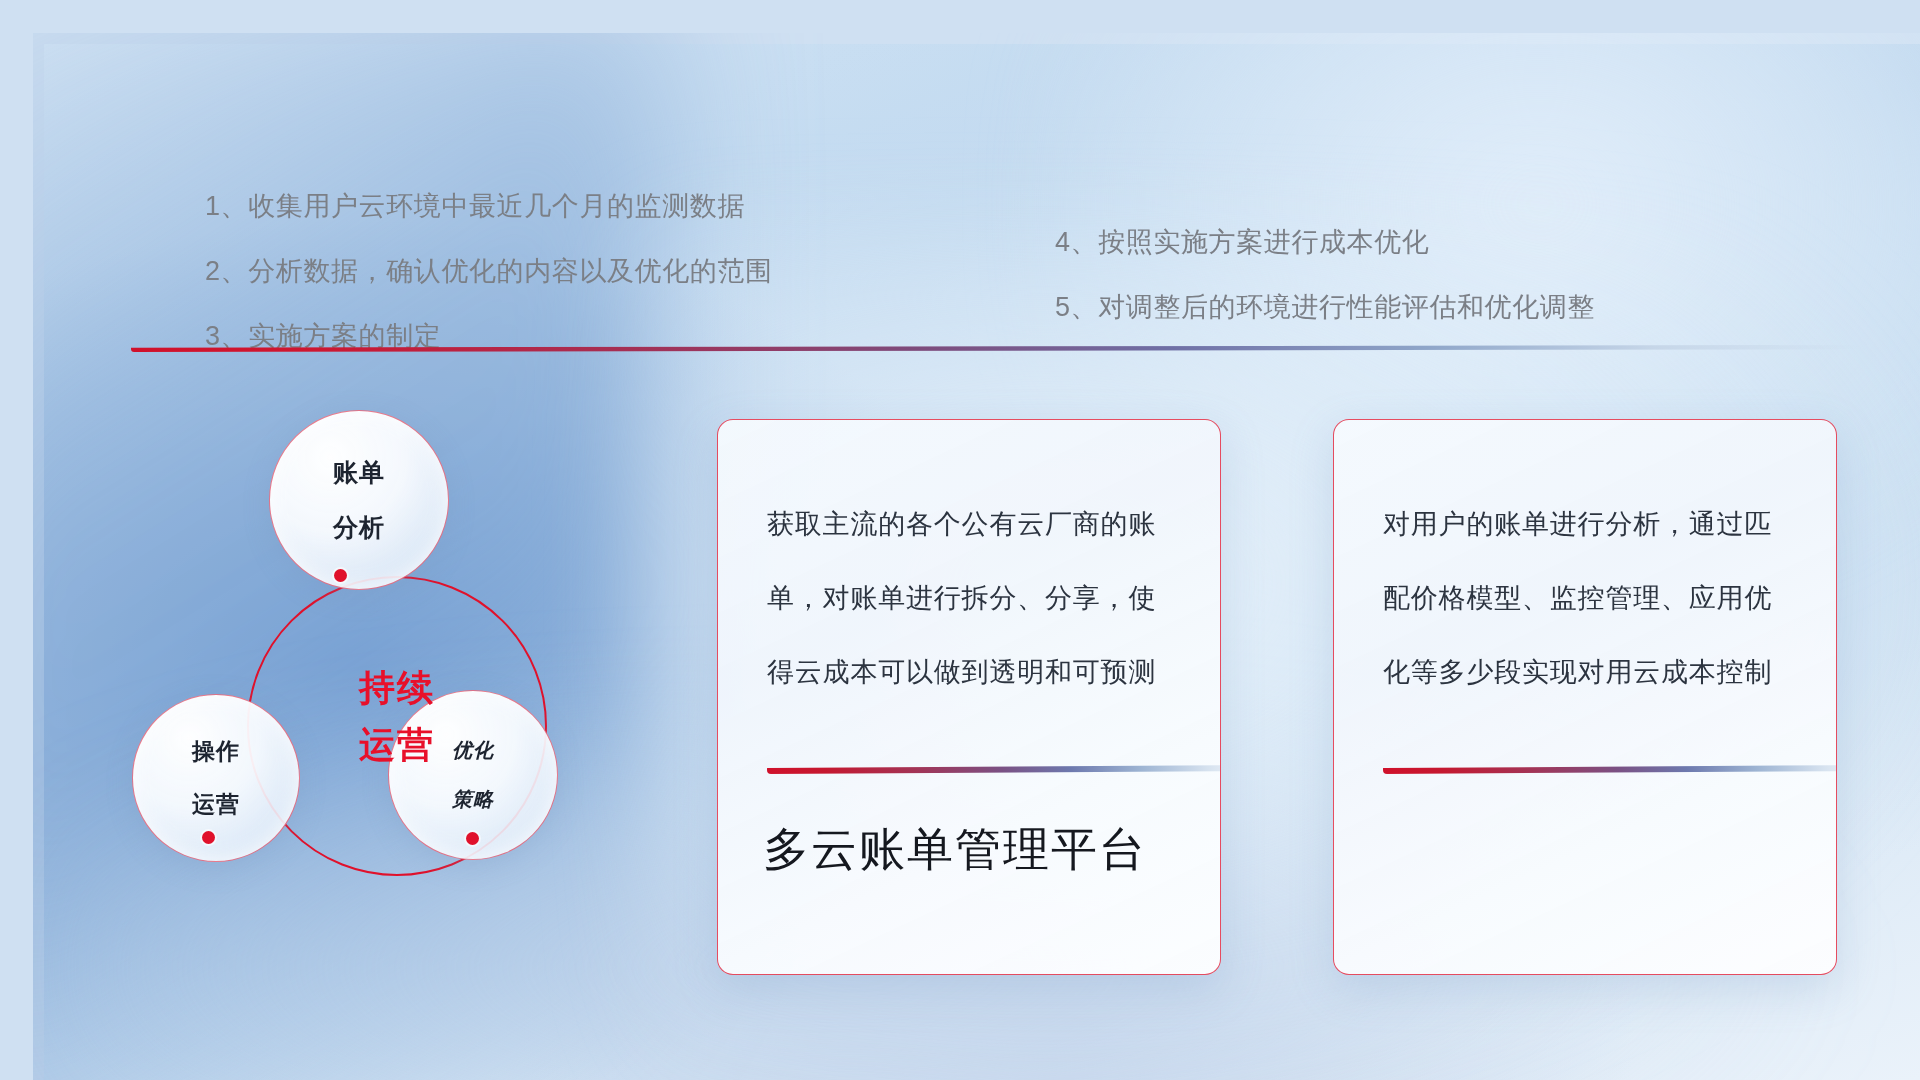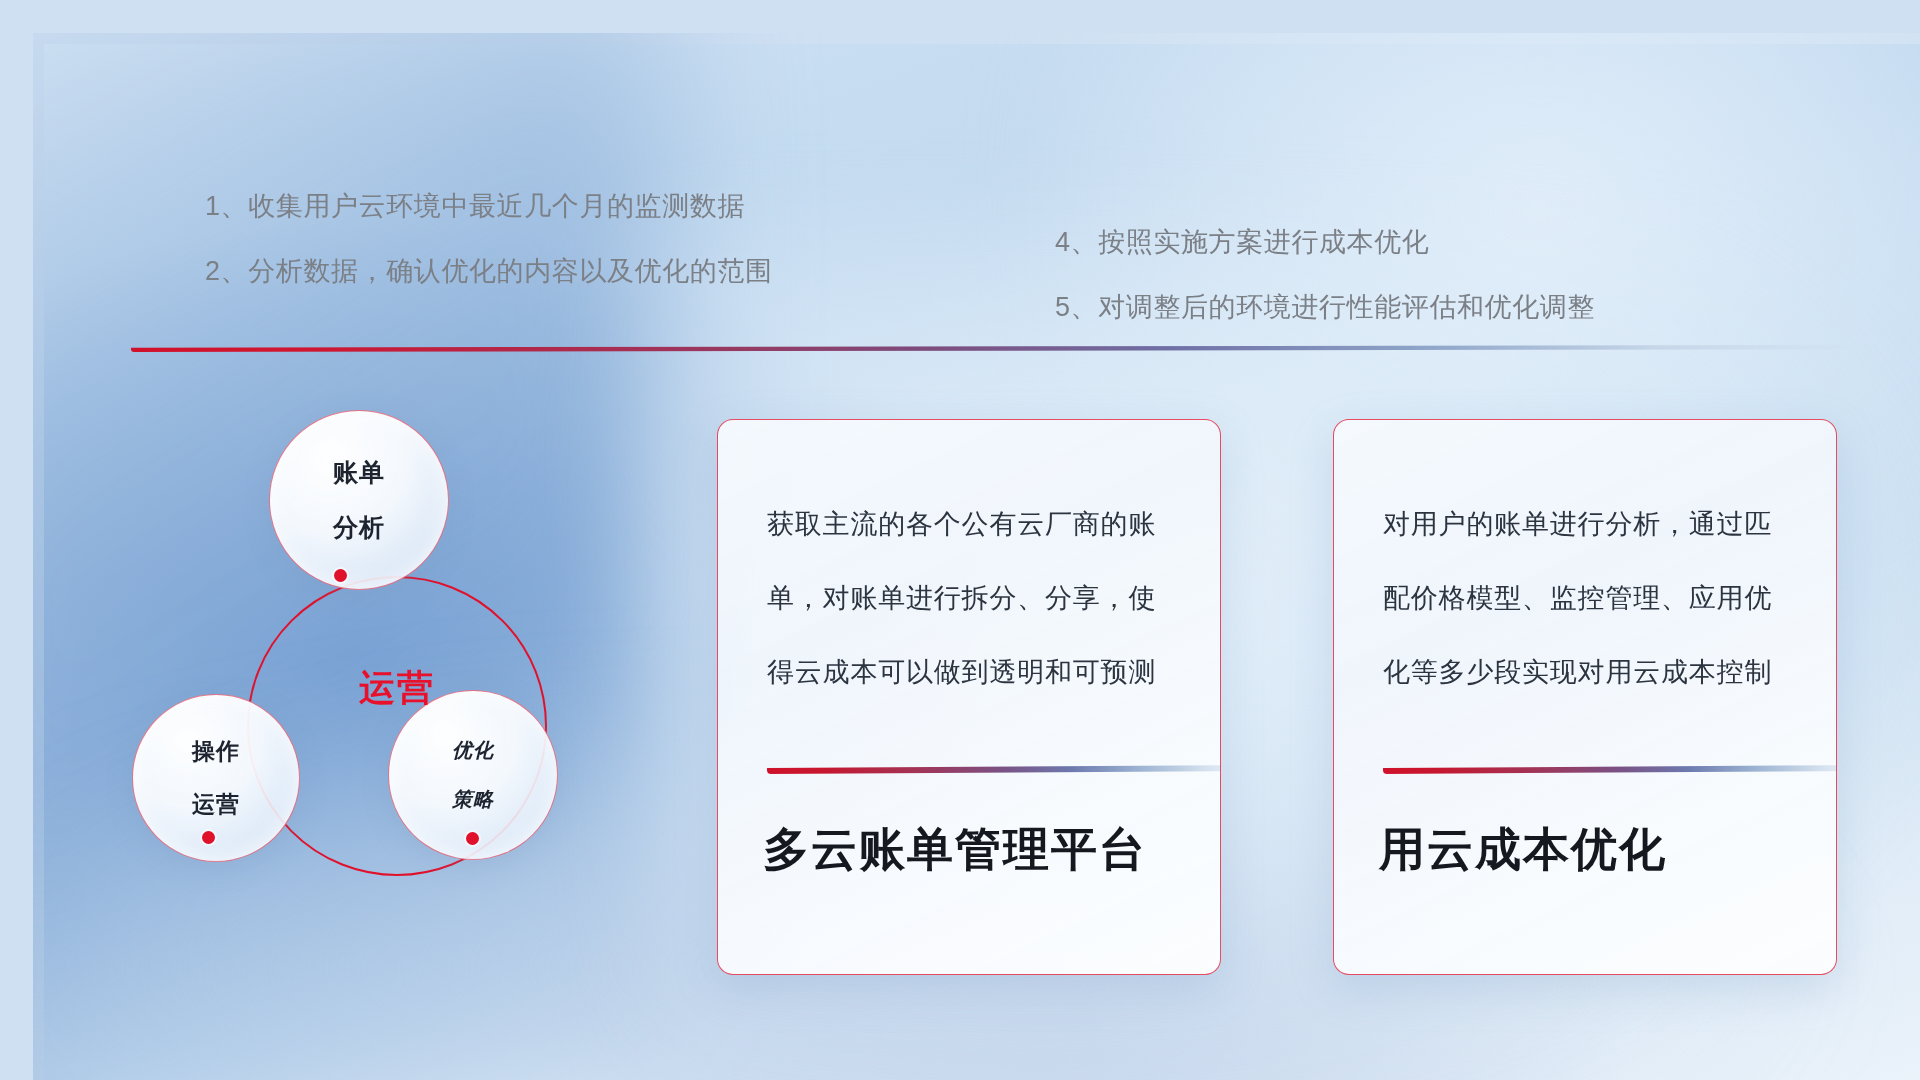--- a/index.html
+++ b/index.html
@@ -131,39 +131,40 @@
     letter-spacing:0.8px;
   }
   .card-rule {
     position:absolute; left:38px; top:334px; width:490px; height:9px;
     background:linear-gradient(90deg,#d0112b 0%, #c51830 12%, #a33355 30%, #7a5184 48%, #6d79ae 62%, #9cb3d2 76%, #d6e2ef 90%, rgba(250,252,255,0) 100%);
     clip-path:polygon(0 34%, 100% 0, 100% 66%, 0 100%);
     border-radius:4px;
   }
   .card-title {
     position:absolute; left:34px; right:24px; top:388px;
-    font-size:46px; font-weight:700; color:#15181f;
+    font-size:46px; font-weight:400; color:#15181f;
     letter-spacing:2px;
   }
 </style>
 </head>
 <body>
 
 <div class="bg">
   <div class="bg-base"></div>
   <div class="bg-wash-left"></div>
   <div class="bg-wash-topright"></div>
   <div class="bg-wash-bottom"></div>
   <div class="bg-glow-center"></div>
 </div>
 
 <div class="lists">
   <div class="list-col left">
     <div class="bullet">1、收集用户云环境中最近几个月的监测数据</div>
     <div class="bullet">2、分析数据，确认优化的内容以及优化的范围</div>
+    <div class="bullet">3、实施方案的制定</div>
   </div>
   <div class="list-col right">
     <div class="bullet">4、按照实施方案进行成本优化</div>
     <div class="bullet">5、对调整后的环境进行性能评估和优化调整</div>
   </div>
 </div>
 
 <div class="top-rule"></div>
 
 <div class="diagram">
@@ -182,27 +183,27 @@
   <div class="bub bub-right">
     <span>优化</span>
     <span>策略</span>
   </div>
 
   <div class="dot dot-top"></div>
   <div class="dot dot-bl"></div>
   <div class="dot dot-br"></div>
 
   <div class="center-label">
+    <div>持续</div>
     <div>运营</div>
   </div>
 </div>
 
 <div class="card one">
   <div class="card-body">获取主流的各个公有云厂商的账单，对账单进行拆分、分享，使得云成本可以做到透明和可预测</div>
   <div class="card-rule"></div>
   <div class="card-title">多云账单管理平台</div>
 </div>
 
 <div class="card two">
   <div class="card-body">对用户的账单进行分析，通过匹配价格模型、监控管理、应用优化等多少段实现对用云成本控制</div>
   <div class="card-rule"></div>
-  <div class="card-title">用云成本优化</div>
 </div>
 
 </body></html>

